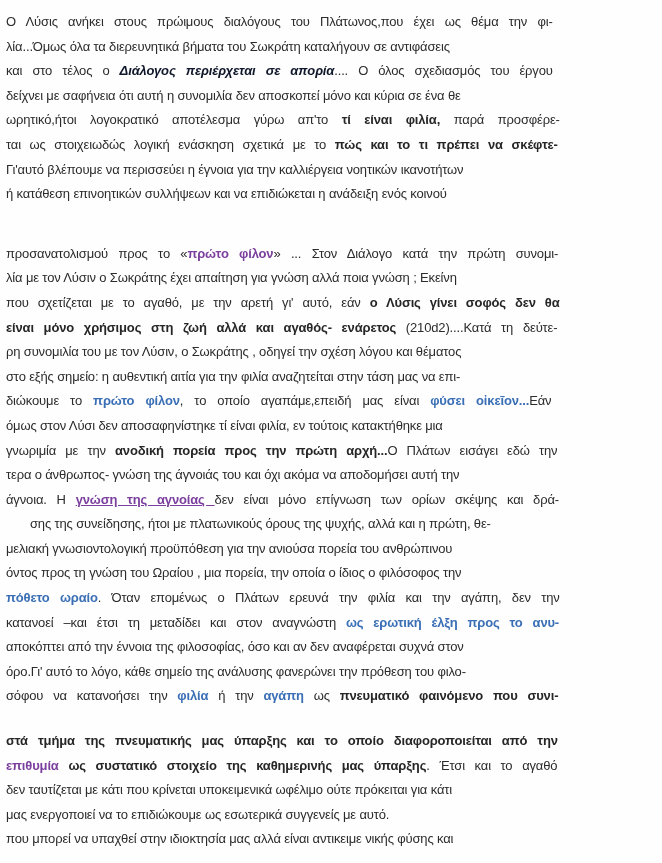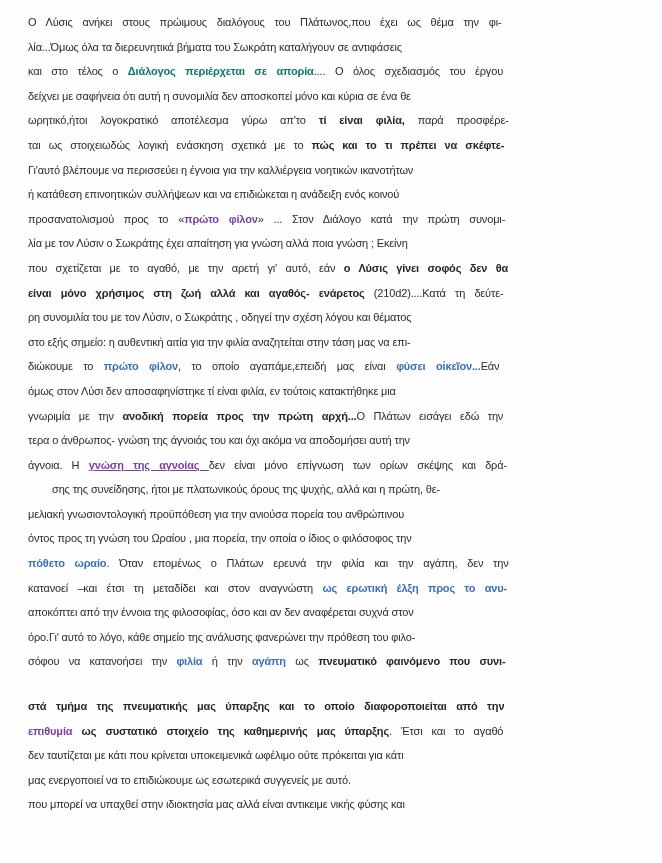--- a/index.html
+++ b/index.html
@@ -16,54 +16,54 @@
     .page {
       position: absolute;
       left: 0;
       top: 0;
       width: 662px;
       height: 863px;
       background: #fefefe;
     }
     .text-block {
       position: absolute;
-      left: 28px;
+      left: 6px;
       top: 10px;
       width: 620px;
       font-family: "Liberation Sans", sans-serif;
-      font-size: 11px;
+      font-size: 13px;
       color: #2b2b2b;
     }
     .line {
       height: 24.6px;
       line-height: 24.6px;
       white-space: nowrap;
       letter-spacing: -0.15px;
     }
     .seg-b { font-weight: bold; color: #262626; }
     .seg-blue { color: #3a6fb6; font-weight: bold; }
-    .seg-blue-i { color: #0f766e; font-weight: bold; }
+    .seg-blue-i { color: #0f172a; font-weight: bold; font-style: italic; }
     .seg-purple { color: #7b3f9e; font-weight: bold; }
     .seg-purple-u { color: #7b3f9e; font-weight: bold; text-decoration: underline; }
     .seg-plain { }
   </style>
 </head>
 <body>
 
 <div class="page">
   <div class="text-block" id="text-block">
       <div class="line" style="display: block; word-spacing: 6.85px;"><span class="seg-plain">Ο Λύσις ανήκει στους πρώιμους διαλόγους του Πλάτωνος,που έχει ως  θέμα την φι-</span></div>
       <div class="line" style="display: block;"><span class="seg-plain">λία...Όμως  όλα  τα διερευνητικά βήματα του Σωκράτη καταλήγουν σε αντιφάσεις</span></div>
       <div class="line" style="display: block; word-spacing: 6.66px;"><span class="seg-plain">και στο τέλος ο  </span><span class="seg-blue-i">Διάλογος περιέρχεται σε απορία</span><span class="seg-plain">.... Ο όλος σχεδιασμός του έργου</span></div>
       <div class="line" style="display: block;"><span class="seg-plain">δείχνει με σαφήνεια ότι αυτή η συνομιλία δεν αποσκοπεί μόνο και κύρια σε ένα θε</span></div>
       <div class="line" style="display: block; word-spacing: 10.04px;"><span class="seg-plain">ωρητικό,ήτοι λογοκρατικό αποτέλεσμα γύρω απ'το </span><span class="seg-b">τί είναι φιλία,</span><span class="seg-plain"> παρά προσφέρε-</span></div>
       <div class="line" style="display: block; word-spacing: 5.21px;"><span class="seg-plain">ται ως στοιχειωδώς λογική ενάσκηση σχετικά με το </span><span class="seg-b">πώς και το τι πρέπει να σκέφτε-</span></div>
       <div class="line" style="display: block;"><span class="seg-plain">Γι'αυτό βλέπουμε να περισσεύει η έγνοια για την καλλιέργεια νοητικών ικανοτήτων</span></div>
       <div class="line" style="display: block;"><span class="seg-plain">ή κατάθεση επινοητικών συλλήψεων και να επιδιώκεται η ανάδειξη ενός κοινού</span></div>
-      <div class="line" style="display: block; word-spacing: 6.91px;"><span class="seg-plain">προσανατολισμού προς το «</span><span class="seg-purple">πρώτο φίλον</span><span class="seg-plain">» ... Στον Διάλογο κατά την πρώτη συνομι-</span></div>
+      <div class="line" style="display: block; word-spacing: 6.91px; margin-top: 35px;"><span class="seg-plain">προσανατολισμού προς το «</span><span class="seg-purple">πρώτο φίλον</span><span class="seg-plain">» ... Στον Διάλογο κατά την πρώτη συνομι-</span></div>
       <div class="line" style="display: block;"><span class="seg-plain">λία με τον Λύσιν ο Σωκράτης  έχει απαίτηση για γνώση αλλά ποια γνώση ; Εκείνη</span></div>
       <div class="line" style="display: block; word-spacing: 5.54px;"><span class="seg-plain">που σχετίζεται με το αγαθό, με την αρετή γι' αυτό, εάν </span><span class="seg-b">ο Λύσις γίνει σοφός δεν θα</span></div>
       <div class="line" style="display: block; word-spacing: 6.29px;"><span class="seg-b">είναι μόνο χρήσιμος στη ζωή αλλά και αγαθός- ενάρετος</span><span class="seg-plain"> (210d2)....Κατά τη δεύτε-</span></div>
       <div class="line" style="display: block;"><span class="seg-plain">ρη συνομιλία  του με τον Λύσιν,  ο Σωκράτης ,  οδηγεί την  σχέση λόγου και θέματος</span></div>
       <div class="line" style="display: block;"><span class="seg-plain">στο εξής σημείο: η αυθεντική αιτία για την φιλία αναζητείται στην τάση μας να επι-</span></div>
       <div class="line" style="display: block; word-spacing: 7.61px;"><span class="seg-plain">διώκουμε το </span><span class="seg-blue">πρώτο φίλον</span><span class="seg-plain">,  το οποίο αγαπάμε,επειδή μας είναι </span><span class="seg-blue">φύσει οἰκεῖον...</span><span class="seg-plain">Εάν</span></div>
       <div class="line" style="display: block;"><span class="seg-plain">όμως  στον Λύσι  δεν αποσαφηνίστηκε τί είναι φιλία,  εν τούτοις  κατακτήθηκε μια</span></div>
       <div class="line" style="display: block; word-spacing: 5.68px;"><span class="seg-plain">γνωριμία με την </span><span class="seg-b">ανοδική πορεία προς την πρώτη αρχή...</span><span class="seg-plain">Ο Πλάτων εισάγει εδώ την</span></div>
       <div class="line" style="display: block;"><span class="seg-plain">τερα ο άνθρωπος- γνώση της άγνοιάς του  και όχι ακόμα να αποδομήσει αυτή την</span></div>
       <div class="line" style="display: block; word-spacing: 6.4px;"><span class="seg-plain">άγνοια. Η </span><span class="seg-purple-u">γνώση της αγνοίας </span><span class="seg-plain">δεν είναι μόνο επίγνωση των ορίων σκέψης και δρά-</span></div>

